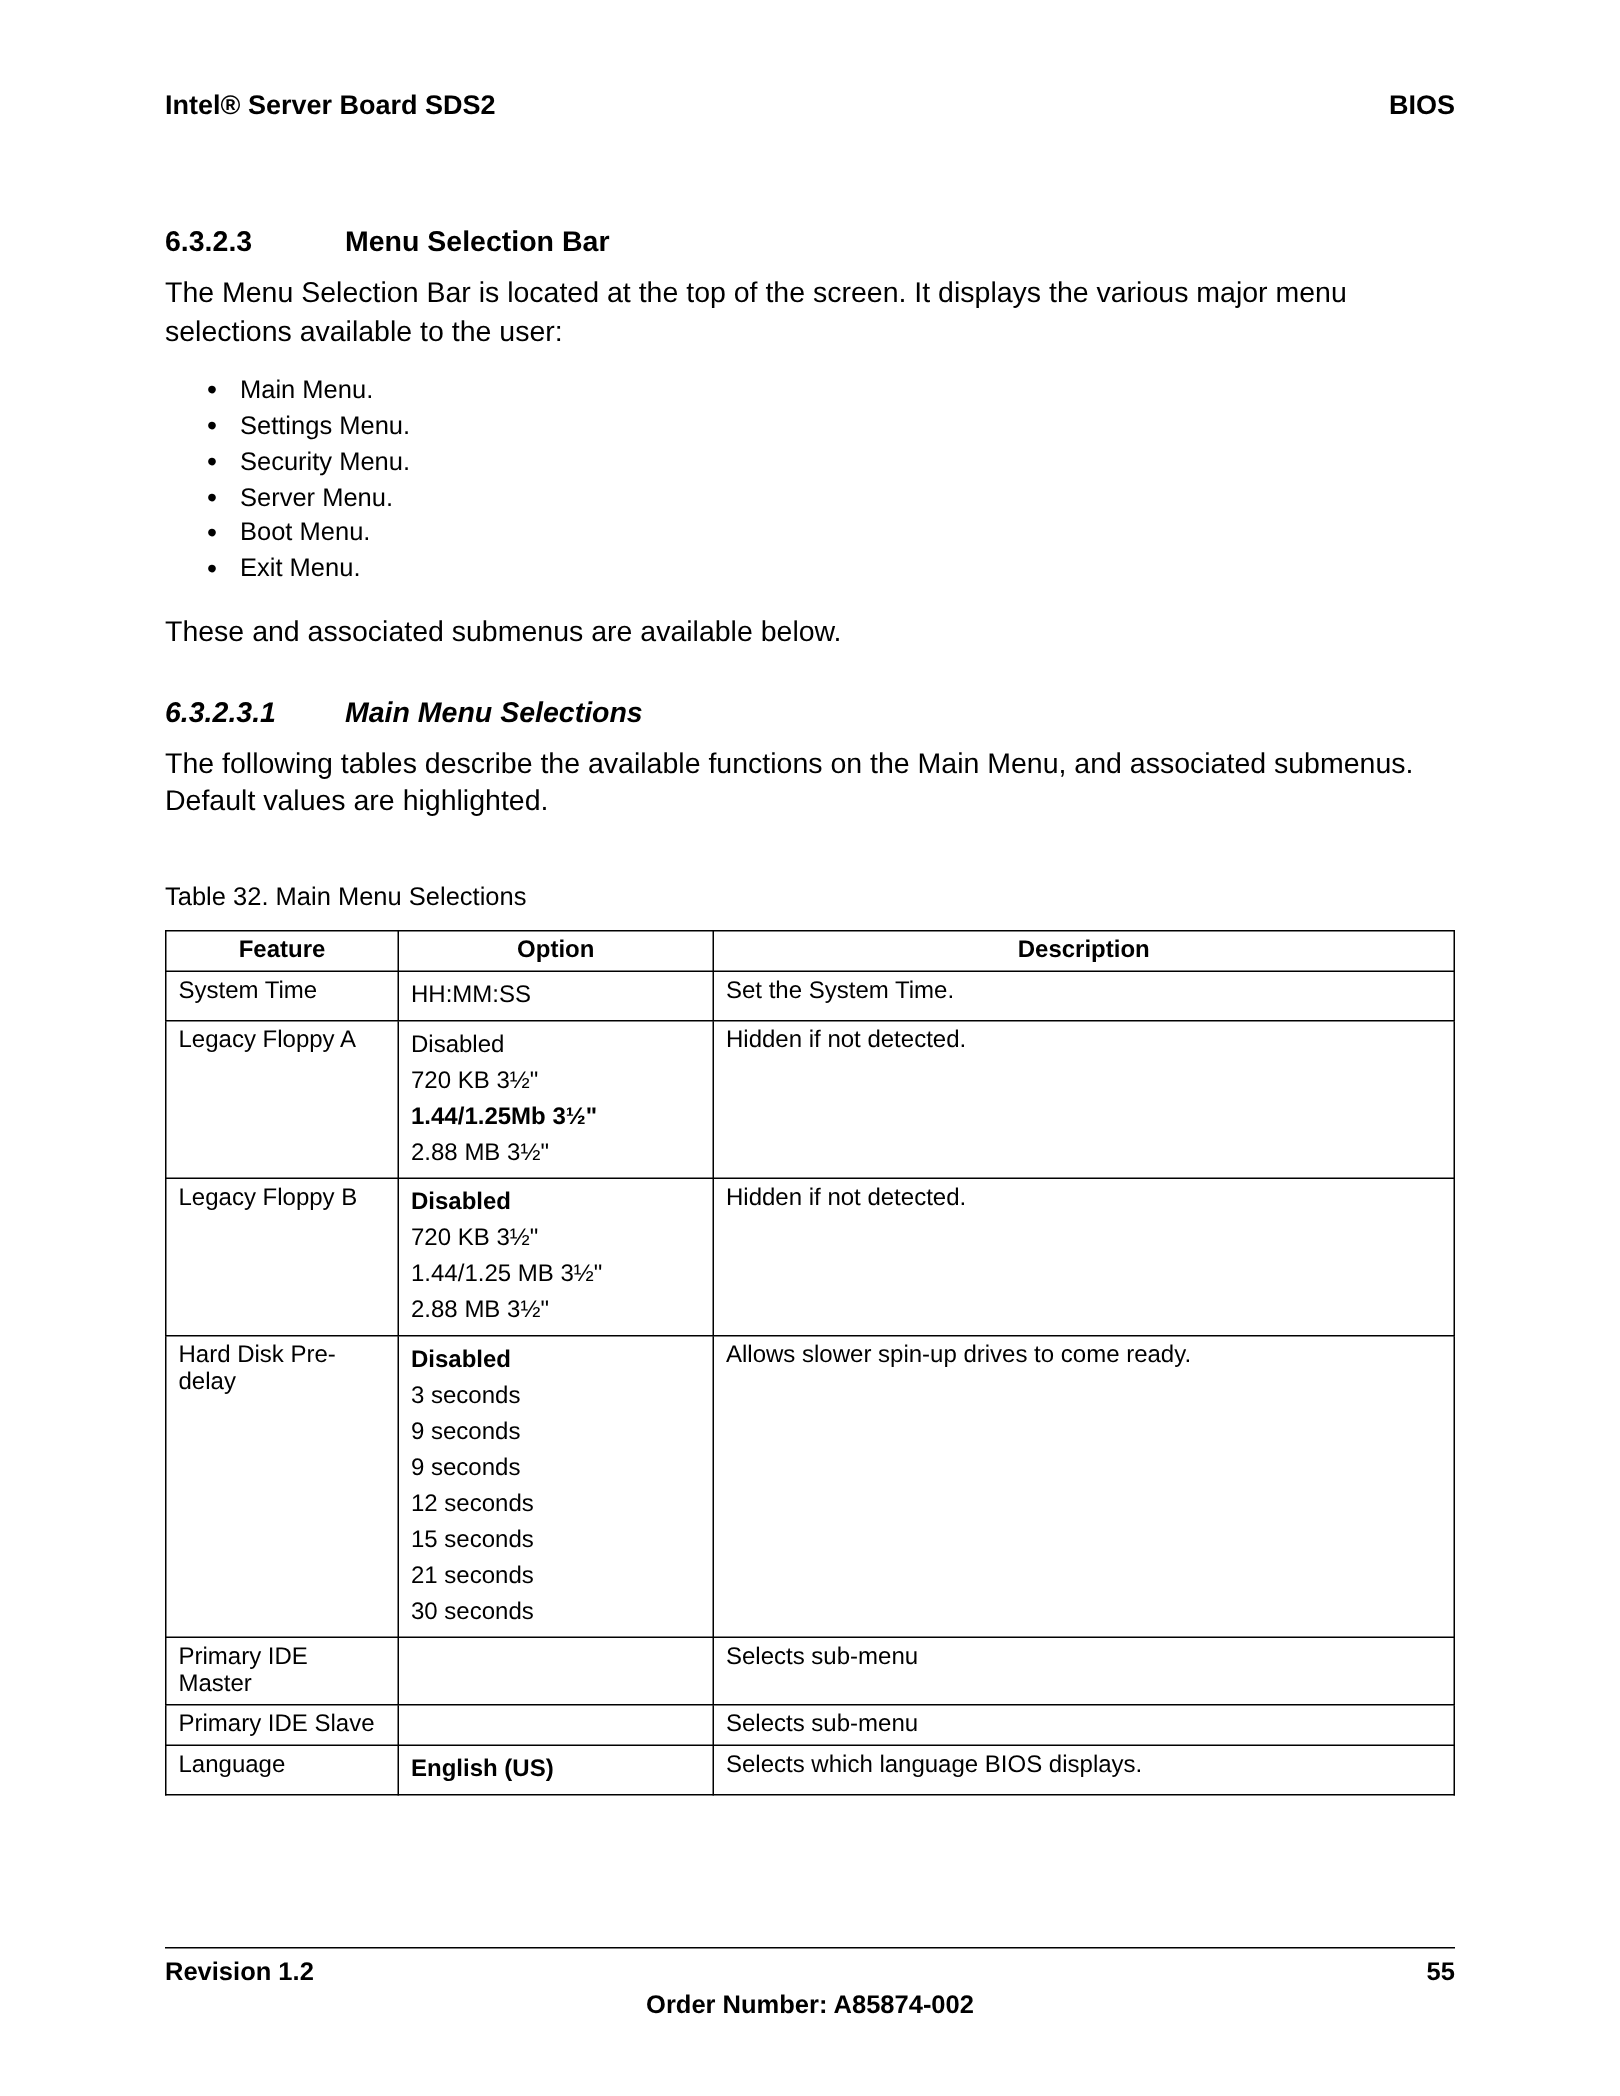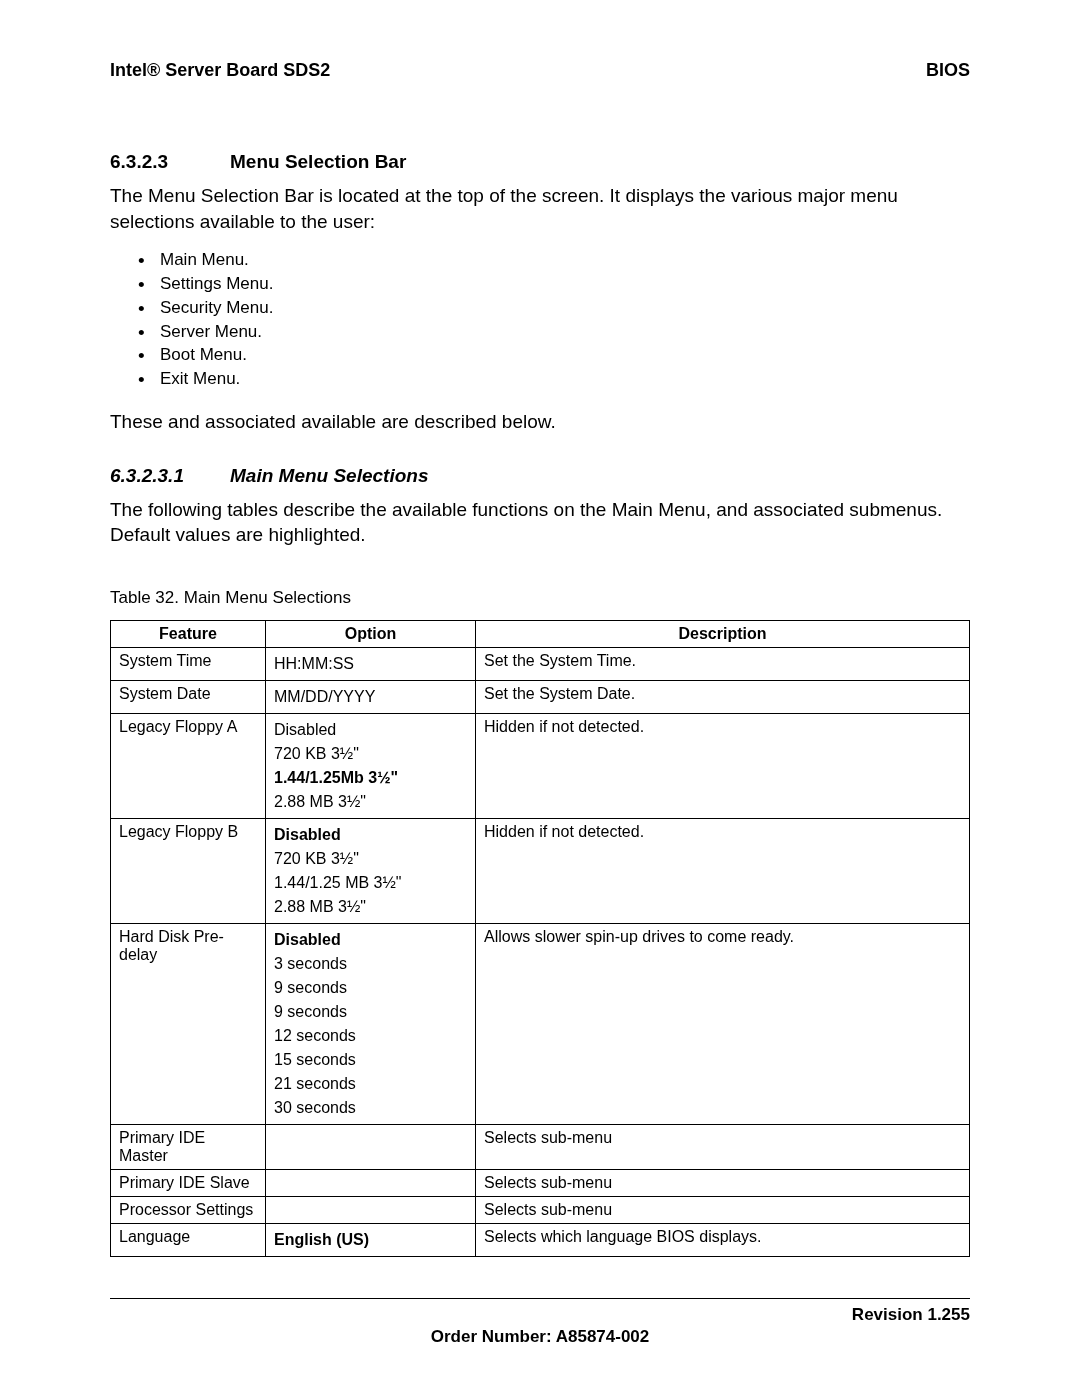--- a/index.html
+++ b/index.html
@@ -102,21 +102,21 @@
       right: 110px;
       font-size: 17px;
     }
     .footer-line {
       border: none;
       border-top: 1.5px solid #000;
       margin-bottom: 6px;
     }
     .footer-row {
       display: flex;
-      justify-content: flex-end;
+      justify-content: space-between;
       font-weight: bold;
     }
     .footer-center {
       text-align: center;
       font-weight: bold;
       margin-top: 2px;
     }
   </style>
 </head>
 <body>
@@ -135,21 +135,21 @@
 
 <ul class="bullet-list">
   <li>Main Menu.</li>
   <li>Settings Menu.</li>
   <li>Security Menu.</li>
   <li>Server Menu.</li>
   <li>Boot Menu.</li>
   <li>Exit Menu.</li>
 </ul>
 
-<p class="body-text">These and associated available are described below.</p>
+<p class="body-text">These and associated submenus are available below.</p>
 
 <div class="sub-heading">
   <span class="sub-num">6.3.2.3.1</span>
   <span>Main Menu Selections</span>
 </div>
 
 <p class="body-text">The following tables describe the available functions on the Main Menu, and associated submenus. Default values are highlighted.</p>
 
 <div class="table-caption">Table 32. Main Menu Selections</div>
 
@@ -163,27 +163,20 @@
   </thead>
   <tbody id="table-body">
       <tr>
         <td>System Time</td>
         <td>
           <div class="option-line">HH:MM:SS</div>
         </td>
         <td>Set the System Time.</td>
       </tr>
       <tr>
-        <td>System Date</td>
-        <td>
-          <div class="option-line">MM/DD/YYYY</div>
-        </td>
-        <td>Set the System Date.</td>
-      </tr>
-      <tr>
         <td>Legacy Floppy A</td>
         <td>
           <div class="option-line">Disabled</div>
           <div class="option-line">720 KB 3½"</div>
           <div class="option-line bold-opt">1.44/1.25Mb 3½"</div>
           <div class="option-line">2.88 MB 3½"</div>
         </td>
         <td>Hidden if not detected.</td>
       </tr>
       <tr>
@@ -214,25 +207,20 @@
         <td>Primary IDE Master</td>
         <td></td>
         <td>Selects sub-menu</td>
       </tr>
       <tr>
         <td>Primary IDE Slave</td>
         <td></td>
         <td>Selects sub-menu</td>
       </tr>
       <tr>
-        <td>Processor Settings</td>
-        <td></td>
-        <td>Selects sub-menu</td>
-      </tr>
-      <tr>
         <td>Language</td>
         <td>
           <div class="option-line bold-opt">English (US)</div>
         </td>
         <td>Selects which language BIOS displays.</td>
       </tr>
     </tbody>
 </table>
 
 <div class="footer">

